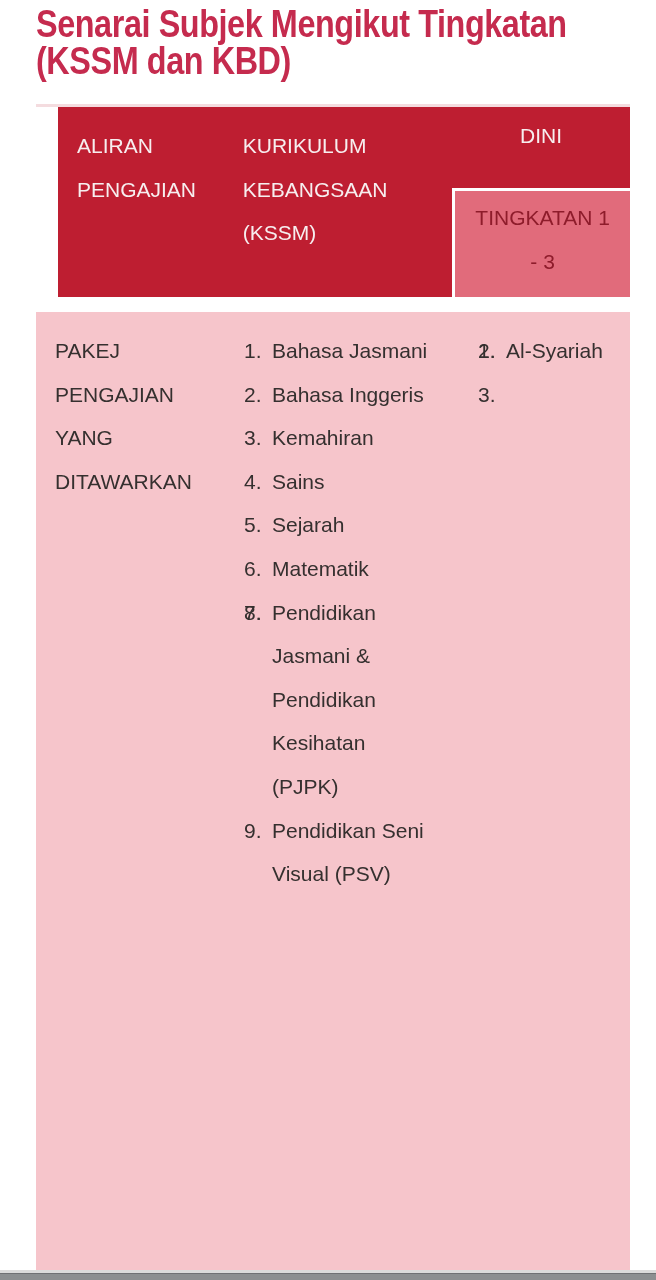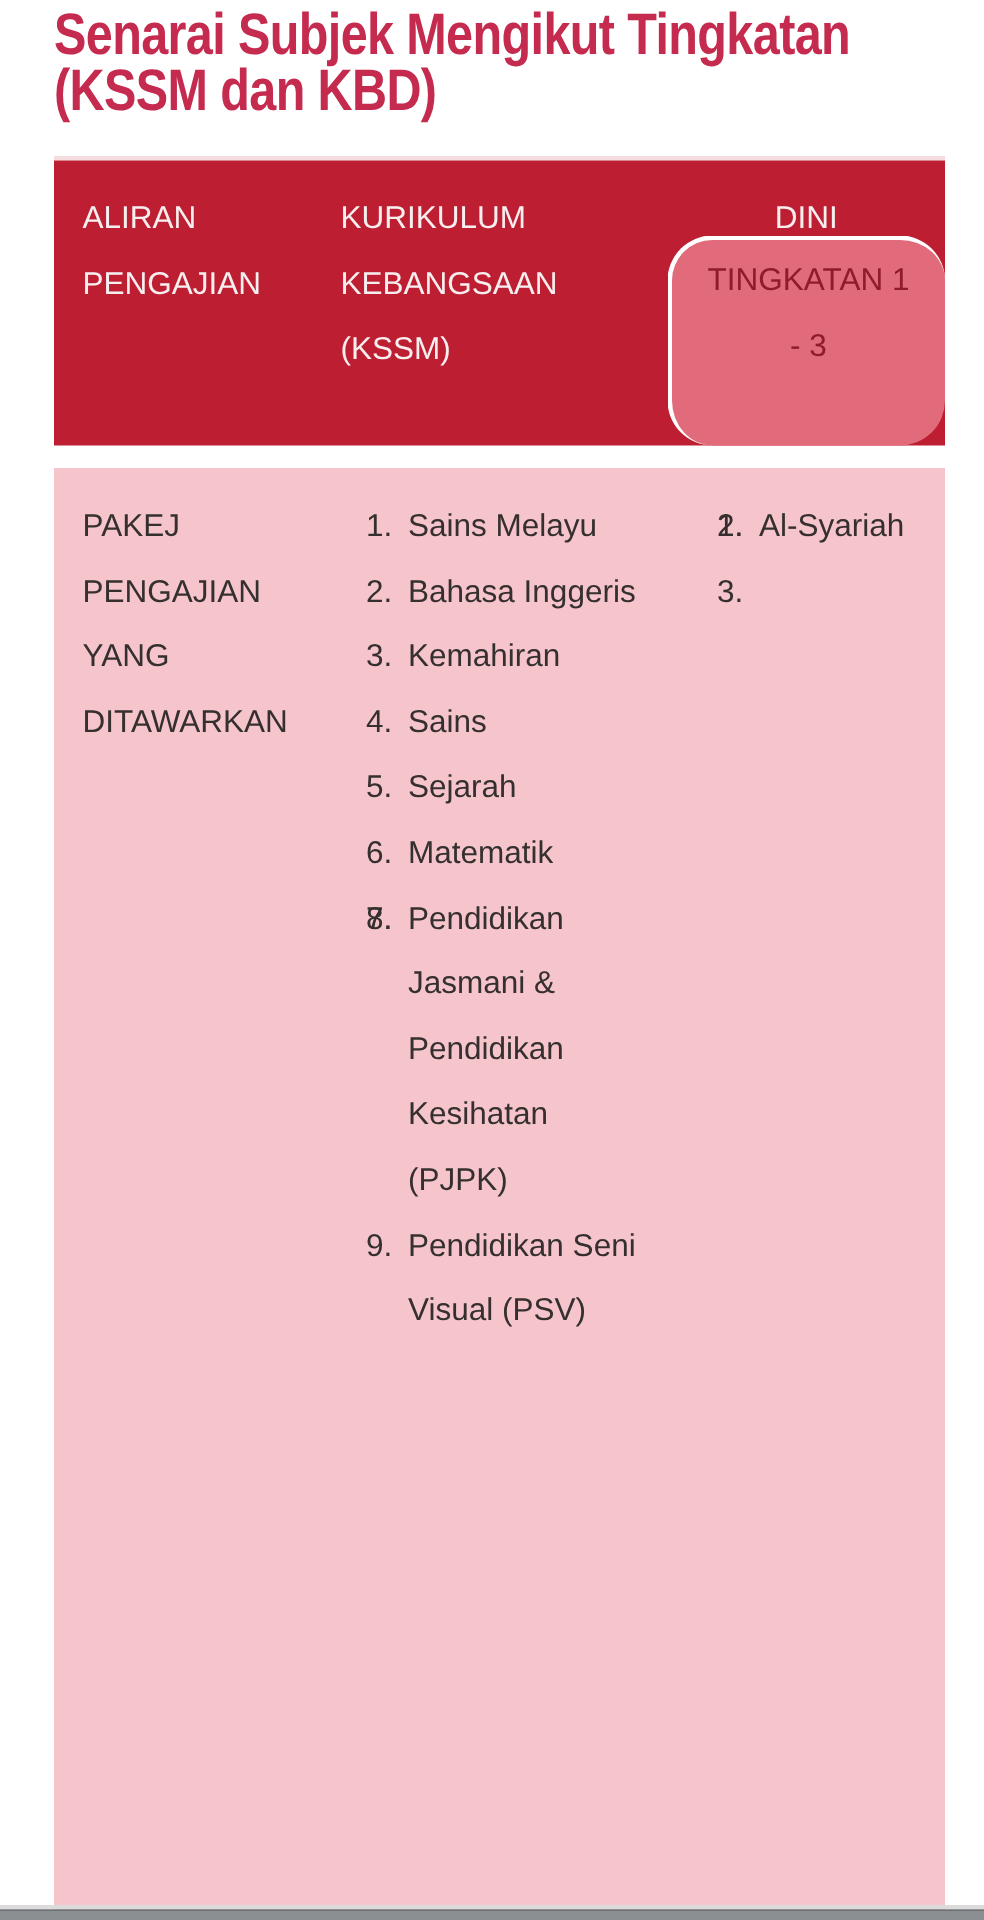--- a/index.html
+++ b/index.html
@@ -30,39 +30,39 @@
     width:594px;
   }
   .table-topline { height:3px; background:#F4DCDF; }
   .thead {
     display:flex;
     background:#BE1E31;
     height:190px;
     color:#F7EEEF;
     font-size:21px;
     line-height:43.6px;
+    margin-left:22px;
   }
   .th { box-sizing:border-box; white-space:pre-line; }
   .th-col1 { width:180px; padding:17px 0 0 19px; }
   .th-col2 { width:229px; padding:17px 0 12px 11px; }
   .th-col3 { width:185px; display:flex; flex-direction:column; }
   .th-col3-label {
-    height:50px; box-sizing:border-box;
-    padding-top:17px; text-align:center;
+    height:81px; box-sizing:border-box;
+    padding-top:7px; text-align:center;
   }
   .th-col3-sub {
     flex:1; box-sizing:border-box;
     background:#E16B7B;
     border-top:3px solid #ffffff;
     border-left:3px solid #ffffff;
     color:#8E1C2B;
     text-align:center;
     padding-top:5px;
     white-space:pre-line;
-    border-radius:30px;
   }
   .tbody {
     display:flex;
     background:#F6C5CB;
     min-height:969px;
     color:#35302F;
     font-size:21px;
     line-height:43.6px;
     margin-top:15px;
   }
@@ -111,21 +111,21 @@
   </div>
 
   <div class="tbody">
     <div class="td td-col1">PAKEJ
 PENGAJIAN
 YANG
 DITAWARKAN</div>
 
     <div class="td td-col2">
       <ol class="subject-list">
-        <li><span class="num">1.</span><span>Sains Melayu</span></li>
+        <li><span class="num">1.</span><span>Bahasa Jasmani</span></li>
         <li><span class="num">2.</span><span>Bahasa Inggeris</span></li>
         <li><span class="num">3.</span><span>Kemahiran</span></li>
         <li><span class="num">4.</span><span>Sains</span></li>
         <li><span class="num">5.</span><span>Sejarah</span></li>
         <li><span class="num">6.</span><span>Matematik</span></li>
         <li><span class="num">7.</span></li>
         <li><span class="num">8.</span><span>Pendidikan
 Jasmani &amp;
 Pendidikan
 Kesihatan

